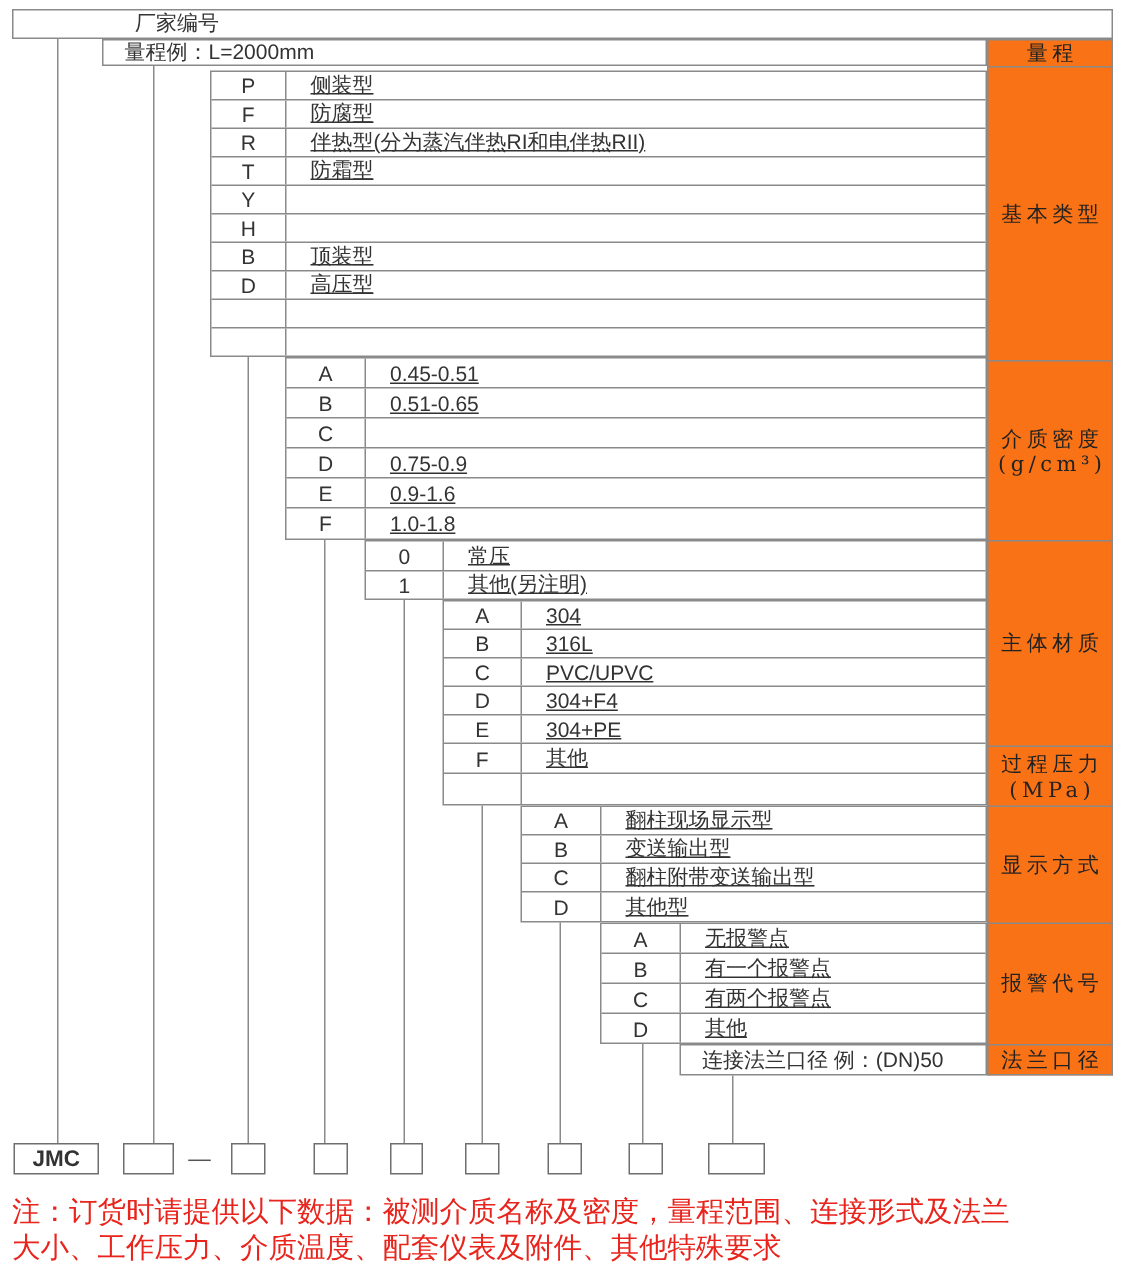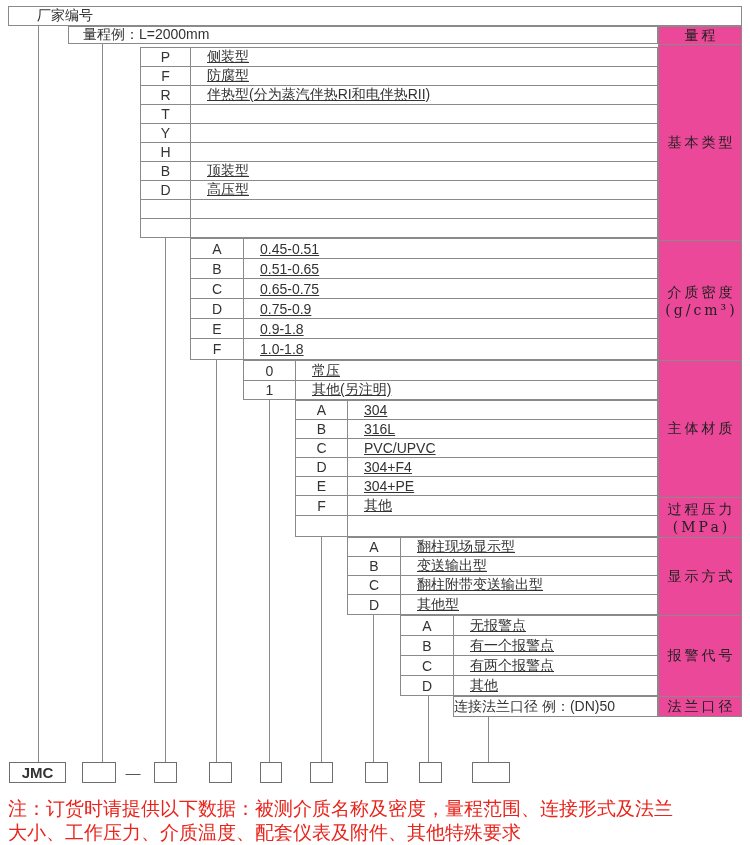--- a/index.html
+++ b/index.html
@@ -11,35 +11,35 @@
   html,body{background:#ffffff;}
   body{font-family:"Liberation Sans","DejaVu Sans",sans-serif;color:var(--txt);}
   #canvas{position:relative;width:750px;height:845px;background:#fff;overflow:hidden;}
   .abs{position:absolute;}
   .box{border:1px solid var(--ln);background:#fff;display:flex;align-items:center;font-size:14px;}
   .block{border:1px solid var(--ln);display:flex;flex-direction:column;background:#fff;}
   .trow{display:flex;flex:0 0 auto;border-bottom:1px solid var(--ln);}
   .trow:last-child{border-bottom:none;flex:1 1 auto;}
   .code{flex:0 0 auto;border-right:1px solid var(--ln);display:flex;align-items:center;justify-content:center;font-size:14px;}
   .desc{flex:1 1 auto;display:flex;align-items:center;padding-left:16px;font-size:14px;white-space:nowrap;overflow:hidden;text-decoration:underline;}
-  .labelcol{border:1px solid var(--ln);display:flex;flex-direction:column;background:#ec4899;}
+  .labelcol{border:1px solid var(--ln);display:flex;flex-direction:column;background:#f97316;}
   .labelcell{flex:0 0 auto;border-bottom:1px solid var(--ln);display:flex;flex-direction:column;align-items:center;justify-content:center;
     font-family:"DejaVu Serif","Liberation Serif",serif;font-size:14px;letter-spacing:3px;text-indent:3px;color:#222;}
   .labelcell:last-child{border-bottom:none;flex:1 1 auto;}
   .vline{width:1px;background:var(--ln);}
   .mbox{border:1px solid #6e6e6e;background:#fff;display:flex;align-items:center;justify-content:center;font-size:15px;font-weight:bold;}
   .dash{display:flex;align-items:center;justify-content:center;font-size:15px;color:#555;}
   .note{color:var(--red);font-size:19px;font-weight:normal;white-space:nowrap;line-height:24px;}
 </style>
 </head>
 <body>
 
 <div id="canvas">
 
-  <div class="box abs" style="left:8px;top:6px;width:734px;height:20px;padding-left:28px;">
+  <div class="box abs" style="left:8px;top:6px;width:734px;height:20px;padding-left:81px;">
     <span>厂家编号</span>
   </div>
   <div class="box abs" style="left:68px;top:26px;width:590px;height:18px;padding-left:14px;">
     <span>量程例：L=2000mm</span>
   </div>
 
   <div class="labelcol abs" style="left:658px;top:26px;width:84px;height:691px;">
     <div class="labelcell" style="height:18px;">
       <span>量程</span>
     </div>
@@ -76,20 +76,21 @@
     <div class="trow" style="height:19px;">
       <div class="code" style="width:50px;">F</div>
       <div class="desc">防腐型</div>
     </div>
     <div class="trow" style="height:19px;">
       <div class="code" style="width:50px;">R</div>
       <div class="desc">伴热型(分为蒸汽伴热RI和电伴热RII)</div>
     </div>
     <div class="trow" style="height:19px;">
       <div class="code" style="width:50px;">T</div>
+      <div class="desc">防霜型</div>
     </div>
     <div class="trow" style="height:19px;">
       <div class="code" style="width:50px;">Y</div>
     </div>
     <div class="trow" style="height:19px;">
       <div class="code" style="width:50px;">H</div>
     </div>
     <div class="trow" style="height:19px;">
       <div class="code" style="width:50px;">B</div>
       <div class="desc">顶装型</div>
@@ -112,29 +113,28 @@
     <div class="trow" style="height:20px;">
       <div class="code" style="width:53px;">A</div>
       <div class="desc">0.45-0.51</div>
     </div>
     <div class="trow" style="height:20px;">
       <div class="code" style="width:53px;">B</div>
       <div class="desc">0.51-0.65</div>
     </div>
     <div class="trow" style="height:20px;">
       <div class="code" style="width:53px;">C</div>
-      <div class="desc">0.65-0.75</div>
     </div>
     <div class="trow" style="height:20px;">
       <div class="code" style="width:53px;">D</div>
       <div class="desc">0.75-0.9</div>
     </div>
     <div class="trow" style="height:20px;">
       <div class="code" style="width:53px;">E</div>
-      <div class="desc">0.9-1.8</div>
+      <div class="desc">0.9-1.6</div>
     </div>
     <div class="trow">
       <div class="code" style="width:53px;">F</div>
       <div class="desc">1.0-1.8</div>
     </div>
   </div>
 
   <div class="block abs" style="left:243px;top:360px;width:415px;height:40px;">
     <div class="trow" style="height:20px;">
       <div class="code" style="width:52px;">0</div>
@@ -208,21 +208,21 @@
     <div class="trow" style="height:20px;">
       <div class="code" style="width:53px;">C</div>
       <div class="desc">有两个报警点</div>
     </div>
     <div class="trow">
       <div class="code" style="width:53px;">D</div>
       <div class="desc">其他</div>
     </div>
   </div>
 
-  <div class="box abs" style="left:453px;top:696px;width:205px;height:21px;padding-left:0;">
+  <div class="box abs" style="left:453px;top:696px;width:205px;height:21px;padding-left:14px;">
     <span>连接法兰口径 例：(DN)50</span>
   </div>
 
   <div class="vline abs" style="left:38px;top:26px;height:736px;"></div>
   <div class="vline abs" style="left:102px;top:44px;height:718px;"></div>
   <div class="vline abs" style="left:165px;top:238px;height:524px;"></div>
   <div class="vline abs" style="left:216px;top:360px;height:402px;"></div>
   <div class="vline abs" style="left:269px;top:400px;height:362px;"></div>
   <div class="vline abs" style="left:321px;top:537px;height:225px;"></div>
   <div class="vline abs" style="left:373px;top:615px;height:147px;"></div>

